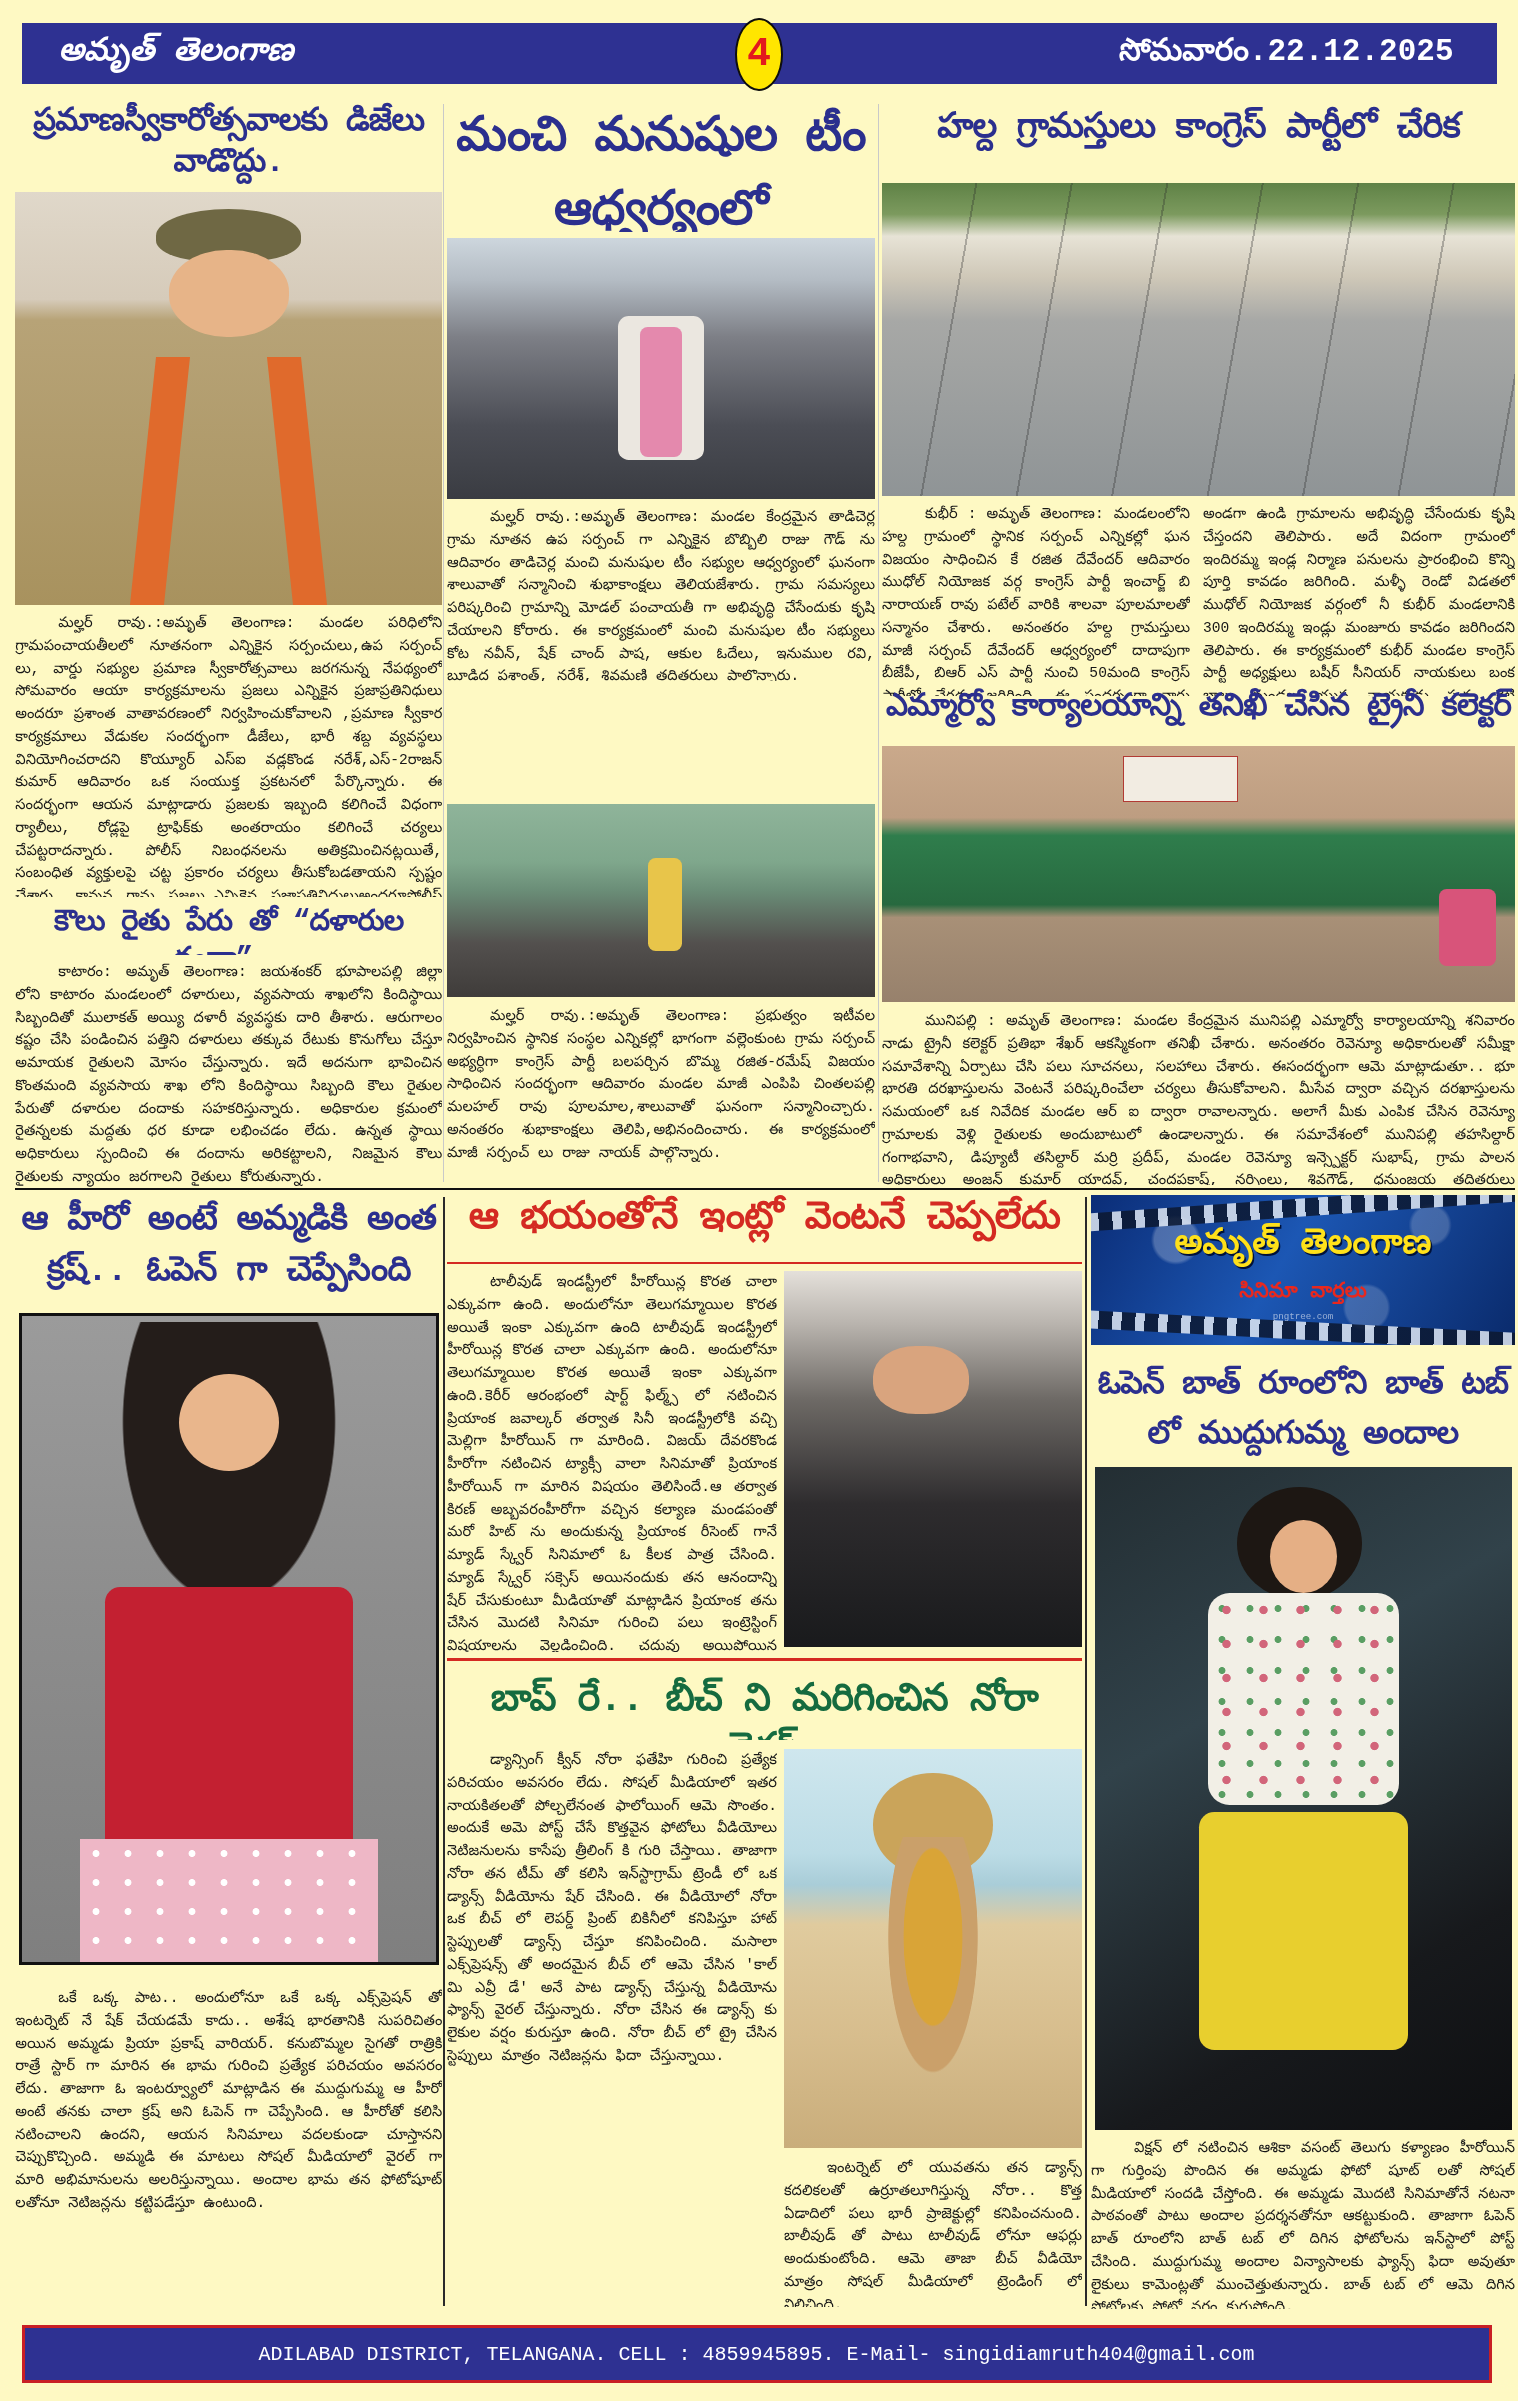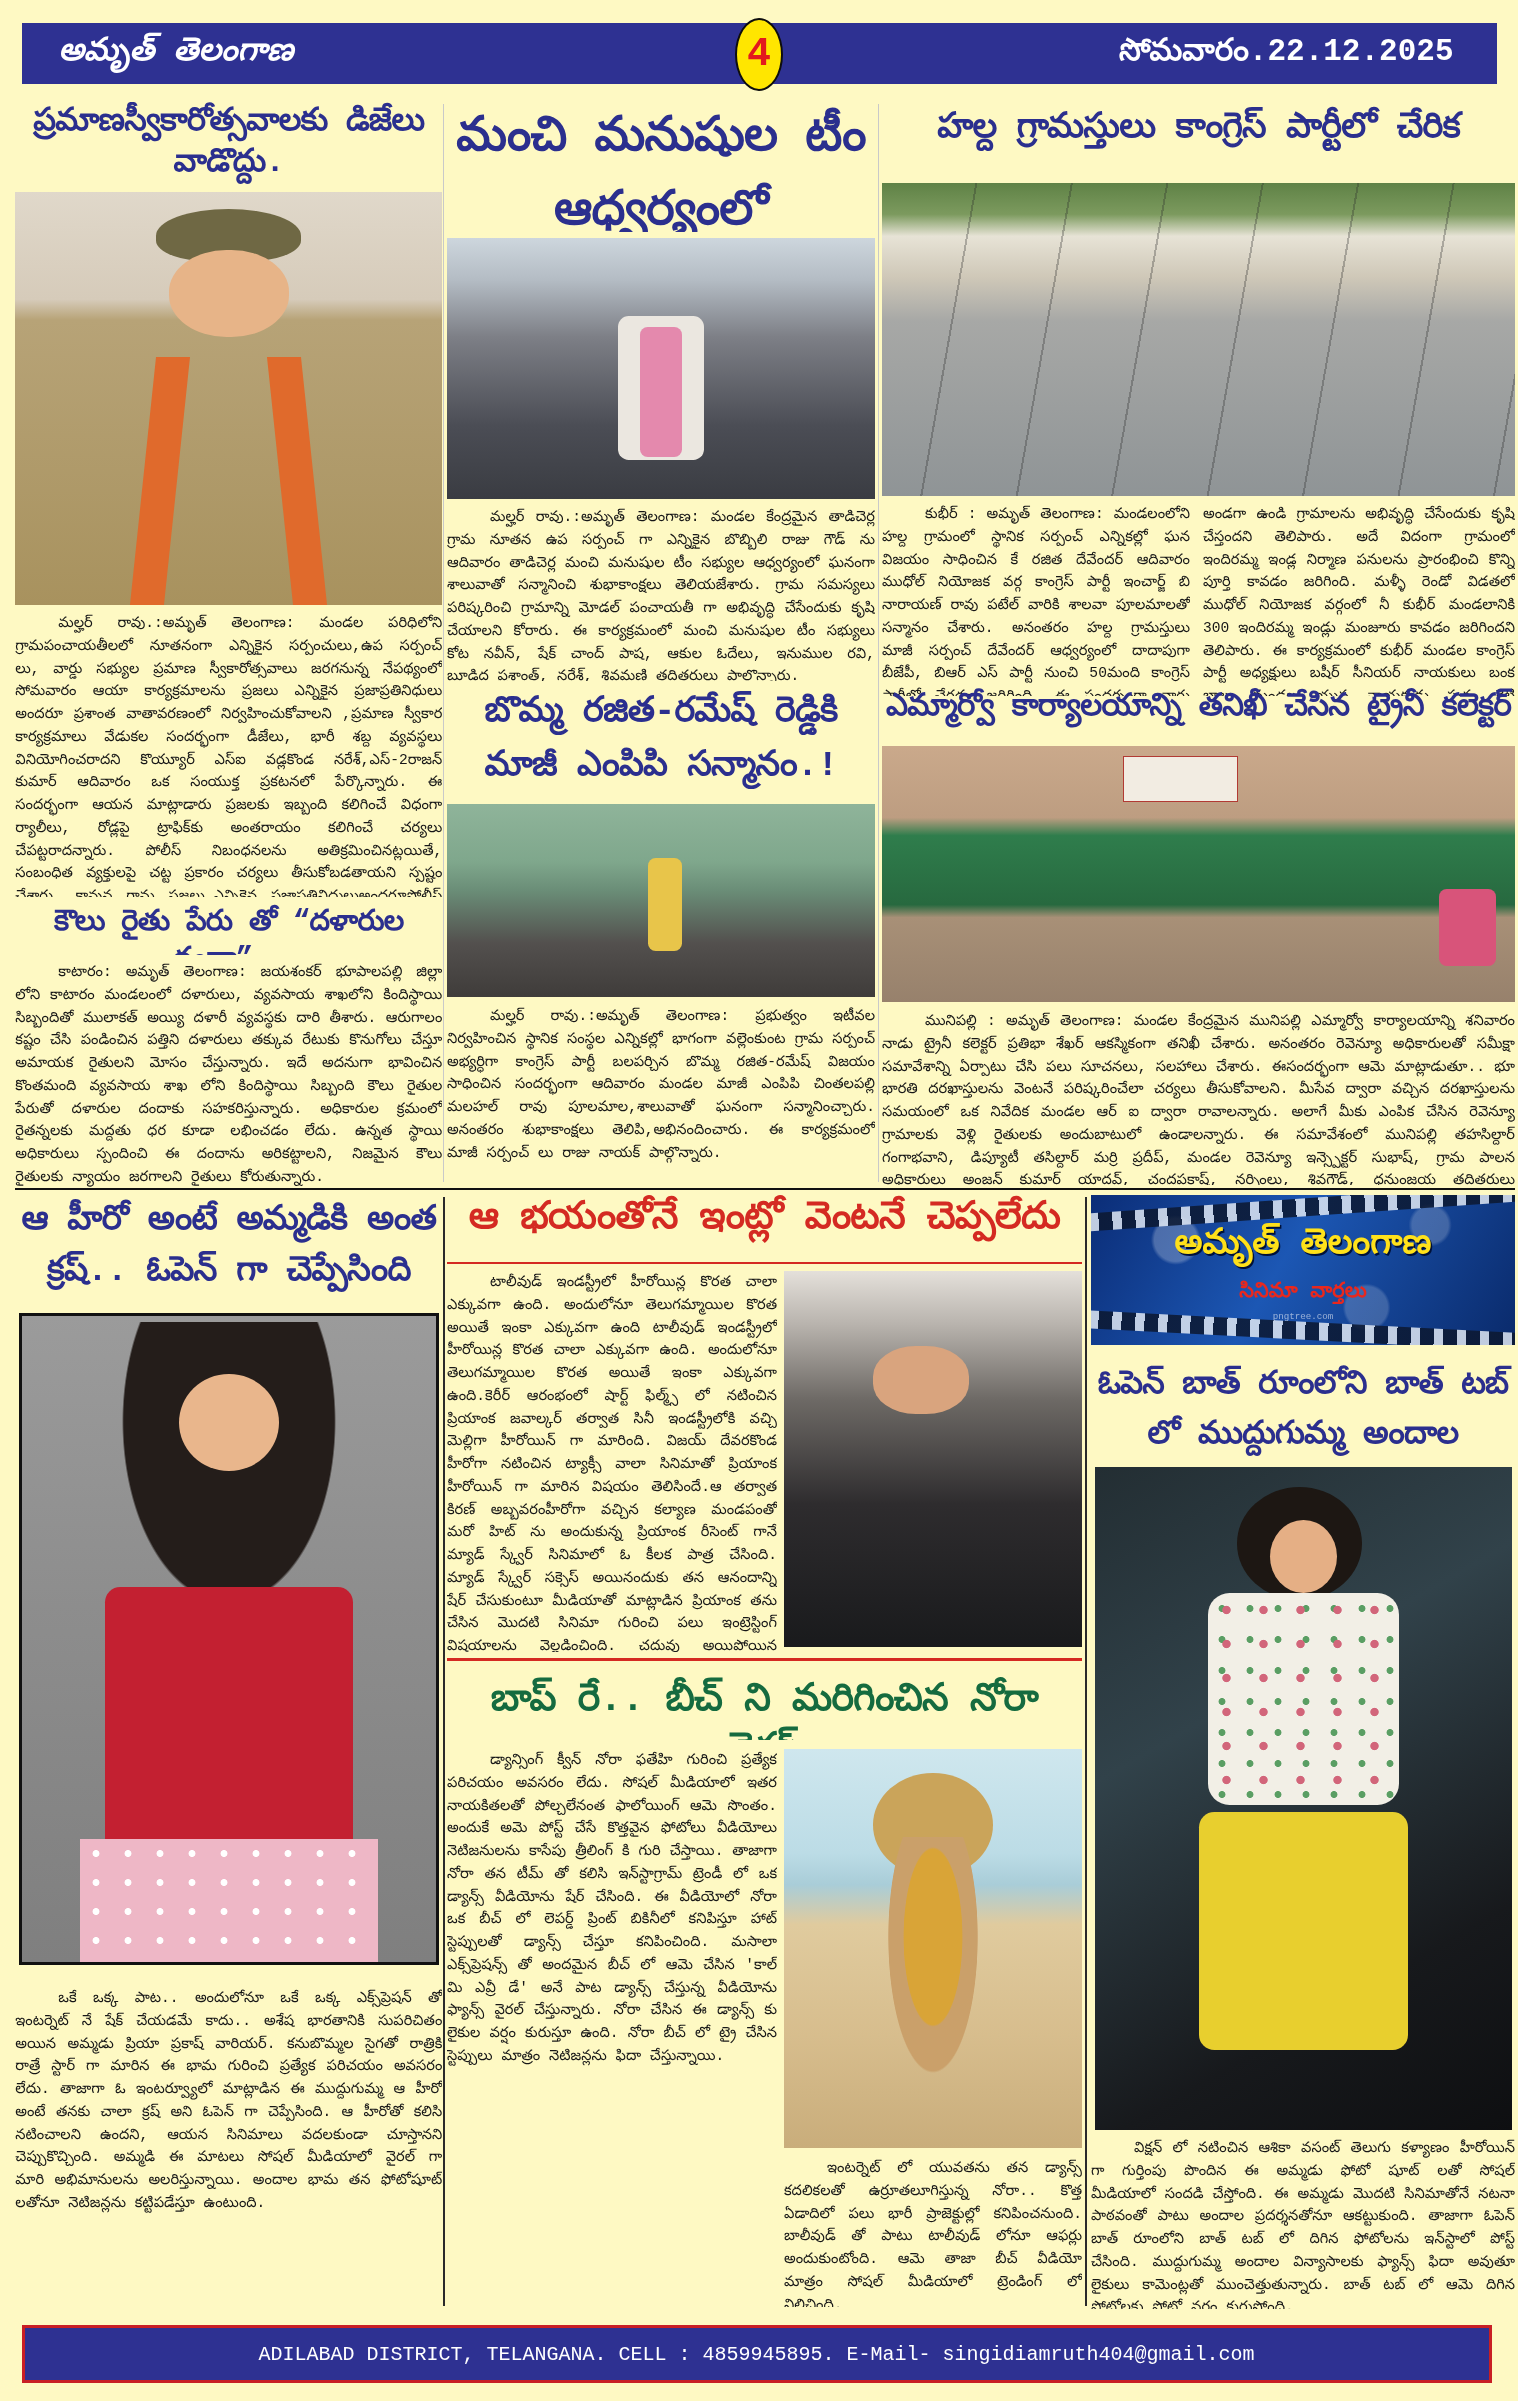--- a/index.html
+++ b/index.html
@@ -159,21 +159,20 @@
   <div class="bt" id="b-dj">మల్హర్ రావు.:అమృత్ తెలంగాణ:  మండల పరిధిలోని గ్రామపంచాయతీలలో నూతనంగా ఎన్నికైన సర్పంచులు,ఉప సర్పంచ్ లు, వార్డు సభ్యుల ప్రమాణ స్వీకారోత్సవాలు జరగనున్న నేపథ్యంలో సోమవారం ఆయా కార్యక్రమాలను ప్రజలు ఎన్నికైన ప్రజాప్రతినిధులు అందరూ ప్రశాంత వాతావరణంలో నిర్వహించుకోవాలని ,ప్రమాణ స్వీకార కార్యక్రమాలు వేడుకల సందర్భంగా డీజేలు, భారీ శబ్ద వ్యవస్థలు వినియోగించరాదని కొయ్యూర్ ఎస్ఐ వడ్లకొండ నరేశ్,ఎస్-2రాజన్ కుమార్ ఆదివారం ఒక సంయుక్త ప్రకటనలో పేర్కొన్నారు. ఈ సందర్భంగా ఆయన మాట్లాడారు ప్రజలకు ఇబ్బంది కలిగించే విధంగా ర్యాలీలు, రోడ్లపై ట్రాఫిక్‌కు అంతరాయం కలిగించే చర్యలు చేపట్టరాదన్నారు. పోలీస్ నిబంధనలను అతిక్రమించినట్లయితే, సంబంధిత వ్యక్తులపై చట్ట ప్రకారం చర్యలు తీసుకోబడతాయని స్పష్టం చేశారు. కావున గ్రామ ప్రజలు,ఎన్నికైన ప్రజాప్రతినిధులుఅందరూపోలీస్ శాఖకు సహకరించి, శాంతియుతంగా ప్రమాణ స్వీకారోత్సవాలను విజయవంతంగా నిర్వహించుకోవాలని తెలిపారు.</div>
   <div class="hl" id="h-danda">కౌలు రైతు పేరు తో “దళారుల దందా”..</div>
   <div class="bt" id="b-danda">కాటారం: అమృత్ తెలంగాణ: జయశంకర్ భూపాలపల్లి జిల్లా లోని కాటారం మండలంలో దళారులు, వ్యవసాయ శాఖలోని కిందిస్థాయి సిబ్బందితో ములాకత్ అయ్యి దళారీ వ్యవస్థకు దారి తీశారు. ఆరుగాలం కష్టం చేసి పండించిన పత్తిని దళారులు తక్కువ రేటుకు కొనుగోలు చేస్తూ అమాయక రైతులని మోసం చేస్తున్నారు. ఇదే అదనుగా భావించిన కొంతమంది వ్యవసాయ శాఖ లోని కిందిస్థాయి సిబ్బంది కౌలు రైతుల పేరుతో దళారుల దందాకు సహకరిస్తున్నారు. అధికారుల క్రమంలో రైతన్నలకు మద్దతు ధర కూడా లభించడం లేదు. ఉన్నత స్థాయి అధికారులు స్పందించి ఈ దందాను అరికట్టాలని, నిజమైన కౌలు రైతులకు న్యాయం జరగాలని రైతులు కోరుతున్నారు.</div>
 
   <div class="hl" id="h-manchi">మంచి మనుషుల టీం ఆధ్వర్యంలో</div>
   <div class="photo" id="ph-team">
     <div class="t-shirt"></div>
     <div class="t-scarf"></div>
   </div>
   <div class="bt" id="b-manchi">మల్హర్ రావు.:అమృత్ తెలంగాణ:  మండల కేంద్రమైన తాడిచెర్ల గ్రామ నూతన ఉప సర్పంచ్ గా ఎన్నికైన బొబ్బిలి రాజు గౌడ్ ను ఆదివారం తాడిచెర్ల మంచి మనుషుల టీం సభ్యుల ఆధ్వర్యంలో ఘనంగా శాలువాతో సన్మానించి శుభాకాంక్షలు తెలియజేశారు. గ్రామ సమస్యలు పరిష్కరించి గ్రామాన్ని మోడల్ పంచాయతీ గా అభివృద్ధి చేసేందుకు కృషి చేయాలని కోరారు. ఈ కార్యక్రమంలో మంచి మనుషుల టీం సభ్యులు కోట నవీన్, షేక్ చాంద్ పాష, ఆకుల ఓదేలు, ఇనుముల రవి, బూడిద ప్రశాంత్, నరేశ్, శివమణి తదితరులు పాల్గొన్నారు.</div>
-  <div class="hl" id="h-bomma">బొమ్మ రజిత-రమేష్ రెడ్డికి మాజీ ఎంపిపి సన్మానం.!</div>
   <div class="photo" id="ph-honor">
     <div class="g-garland"></div>
   </div>
   <div class="bt" id="b-bomma">మల్హర్ రావు.:అమృత్ తెలంగాణ: ప్రభుత్వం ఇటీవల నిర్వహించిన స్థానిక సంస్థల ఎన్నికల్లో భాగంగా వల్లెంకుంట గ్రామ సర్పంచ్ అభ్యర్ధిగా కాంగ్రెస్ పార్టీ బలపర్చిన బొమ్మ రజిత-రమేష్ విజయం సాధించిన సందర్భంగా ఆదివారం మండల మాజీ ఎంపిపి చింతలపల్లి మలహల్ రావు పూలమాల,శాలువాతో ఘనంగా సన్మానించ్చారు. అనంతరం శుభాకాంక్షలు తెలిపి,అభినందించారు. ఈ కార్యక్రమంలో మాజీ సర్పంచ్ లు రాజు నాయక్ పాల్గొన్నారు.</div>
 
   <div class="hl" id="h-halda">హల్ద గ్రామస్తులు కాంగ్రెస్ పార్టీలో చేరిక</div>
   <div class="photo" id="ph-congress"></div>
   <div class="bt" id="b-halda1">కుభీర్ : అమృత్ తెలంగాణ:  మండలంలోని హల్ద గ్రామంలో స్థానిక సర్పంచ్ ఎన్నికల్లో ఘన విజయం సాధించిన కే రజిత దేవేందర్ ఆదివారం ముధోల్ నియోజక వర్గ కాంగ్రెస్ పార్టీ ఇంచార్జ్ బి నారాయణ్ రావు పటేల్ వారికి శాలవా పూలమాలతో సన్మానం చేశారు. అనంతరం హల్ద గ్రామస్తులు మాజీ సర్పంచ్ దేవేందర్ ఆధ్వర్యంలో దాదాపుగా బీజేపీ, బిఆర్ ఎస్ పార్టీ నుంచి 50మంది కాంగ్రెస్ పార్టీలో చేరడం జరిగింది. ఈ సందర్భంగా వారు మాట్లాడుతూ.. కాంగ్రెస్ ప్రభుత్వం పేద మధ్య తరగతి ప్రజలకు కాంగ్రెస్ ప్రభుత్వం</div>
   <div class="bt" id="b-halda2">అండగా ఉండి గ్రామాలను అభివృద్ధి చేసేందుకు కృషి చేస్తందని తెలిపారు. అదే విదంగా గ్రామంలో ఇందిరమ్మ ఇండ్ల నిర్మాణ పనులను ప్రారంభించి కొన్ని పూర్తి కావడం జరిగింది. మళ్ళీ రెండో విడతలో ముధోల్ నియోజక వర్గంలో నీ కుభీర్ మండలానికి 300 ఇందిరమ్మ ఇండ్లు మంజూరు కావడం జరిగిందని తెలిపారు. ఈ కార్యక్రమంలో కుభీర్ మండల కాంగ్రెస్ పార్టీ అధ్యక్షులు బషీర్ సీనియర్ నాయకులు బంక బాబు మండల యువ నాయకుడు పురం శెట్టి రవికుమార్ ఉప సర్పంచ్ జీవన్ గ్రామస్తులు కాంగ్రెస్ పార్టీ కార్యకర్తలు ఉన్నారు.</div>
   <div class="hl" id="h-mro">ఎమ్మార్వో కార్యాలయాన్ని తనిఖీ చేసిన ట్రైనీ కలెక్టర్</div>

